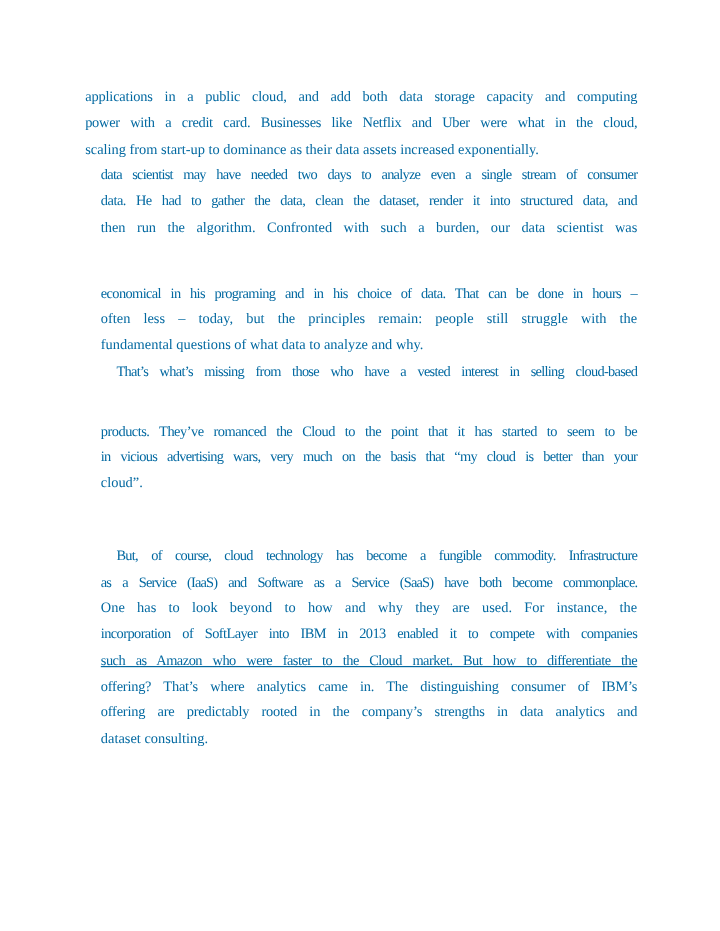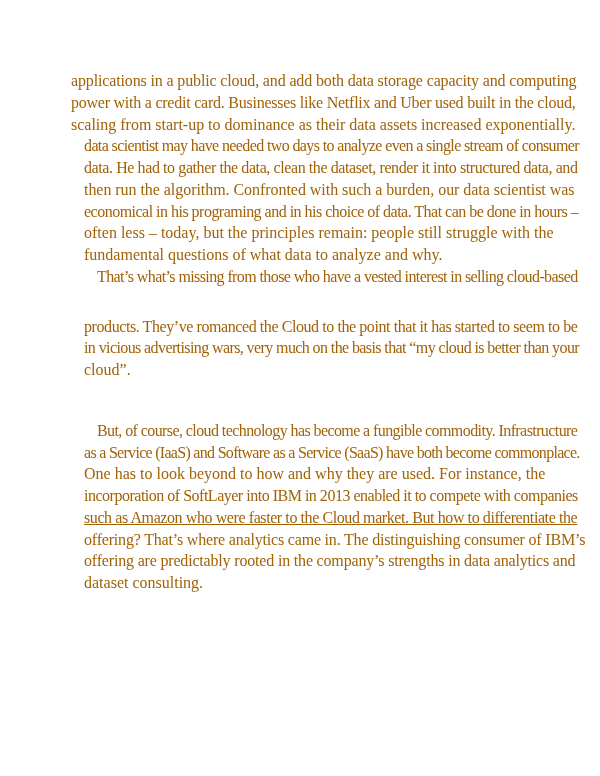--- a/index.html
+++ b/index.html
@@ -3,45 +3,45 @@
 <meta charset="utf-8">
 <style>
   html, body { margin: 0; padding: 0; background: #ffffff; }
   body { width: 600px; height: 776px; overflow: hidden; position: relative; }
   .page {
     position: absolute;
     left: 71px;
     top: 70px;
     width: 460px;
     font-family: "Liberation Serif", "DejaVu Serif", serif;
-    font-size: 16px;
+    font-size: 12px;
     line-height: 21.75px;
-    color: #a16207;
+    color: #0369a1;
     text-align: justify;
   }
   .para { margin: 0; text-indent: 13px; text-align-last: left; }
   .para.first { text-indent: 0; }
   .ln { display: block; text-align: justify; text-align-last: justify; white-space: nowrap; }
   .ln.last { text-align-last: left; }
   .ln.first-indent { padding-left: 13px; }
 </style>
 </head>
 <body>
 
 <div class="page">
   <div class="para first">
     <span class="ln" style="white-space: nowrap; letter-spacing: -0.141602px;">applications in a public cloud, and add both data storage capacity and computing</span>
-    <span class="ln" style="white-space: nowrap; letter-spacing: -0.239081px;">power with a credit card. Businesses like Netflix and Uber used built in the cloud,</span>
+    <span class="ln" style="white-space: nowrap; letter-spacing: -0.239081px;">power with a credit card. Businesses like Netflix and Uber were what in the cloud,</span>
     <span class="ln last" style="white-space: nowrap; letter-spacing: -0.00800781px;">scaling from start-up to dominance as their data assets increased exponentially.</span>
   </div>
   <div class="para">
     <span class="ln" style="white-space: nowrap; letter-spacing: -0.619917px;">data scientist may have needed two days to analyze even a single stream of consumer</span>
     <span class="ln" style="white-space: nowrap; letter-spacing: -0.409303px;">data. He had to gather the data, clean the dataset, render it into structured data, and</span>
     <span class="ln" style="white-space: nowrap; letter-spacing: -0.0478896px;">then run the algorithm. Confronted with such a burden, our data scientist was</span>
-    <span class="ln" style="white-space: nowrap; letter-spacing: -0.514495px;">economical in his programing and in his choice of data. That can be done in hours –</span>
+    <span class="ln" style="white-space: nowrap; letter-spacing: -0.514495px; margin-top: 33px;">economical in his programing and in his choice of data. That can be done in hours –</span>
     <span class="ln" style="white-space: nowrap;">often less – today, but the principles remain: people still struggle with the</span>
     <span class="ln last" style="white-space: nowrap;">fundamental questions of what data to analyze and why.</span>
   </div>
   <div class="para">
     <span class="ln first-indent" style="white-space: nowrap; letter-spacing: -0.599085px;">That’s what’s missing from those who have a vested interest in selling cloud-based</span>
     <span class="ln" style="white-space: nowrap; letter-spacing: -0.422063px; margin-top: 28px;">products. They’ve romanced the Cloud to the point that it has started to seem to be</span>
     <span class="ln" style="white-space: nowrap; letter-spacing: -0.599019px;">in vicious advertising wars, very much on the basis that “my cloud is better than your</span>
     <span class="ln last" style="white-space: nowrap;">cloud”.</span>
   </div>
   <div class="para">

